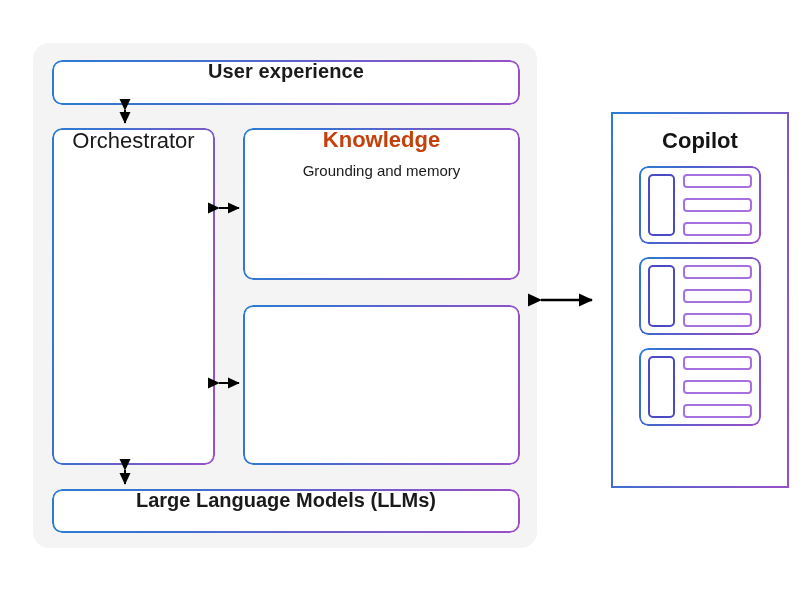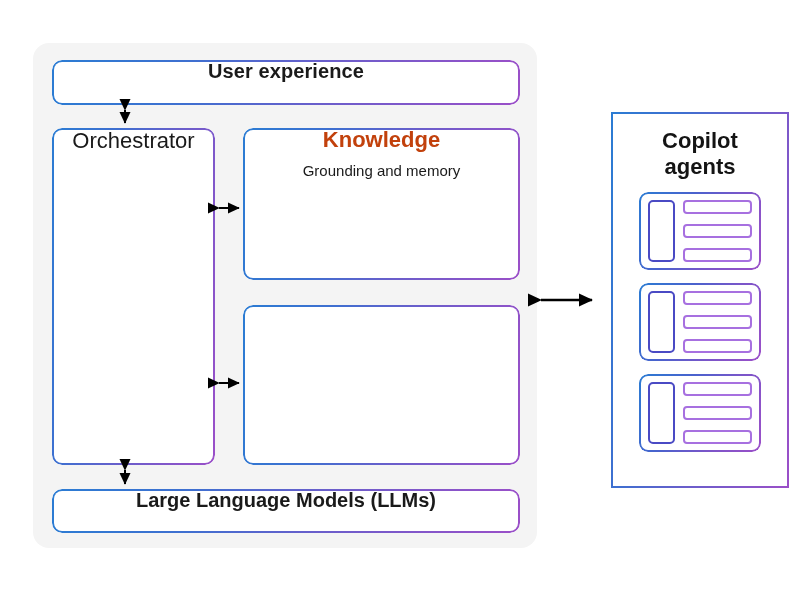--- a/index.html
+++ b/index.html
@@ -249,21 +249,20 @@
   <div class="gcard" id="llm-card">
     <div class="card-inner">
       <div class="title">Large Language Models (LLMs)</div>
     </div>
   </div>
 
   <div class="gcard" id="agents-panel">
     <div class="panel-inner">
       <div class="panel-title">
         <div>Copilot</div>
-        <div>agents</div>
       </div>
       <div class="agent-list" id="agent-list">
           <div class="agent-card">
             <div class="agent-inner">
               <div class="agent-thumb"></div>
               <div class="agent-lines">
                 <div class="agent-line"></div>
                 <div class="agent-line"></div>
                 <div class="agent-line"></div>
               </div>

